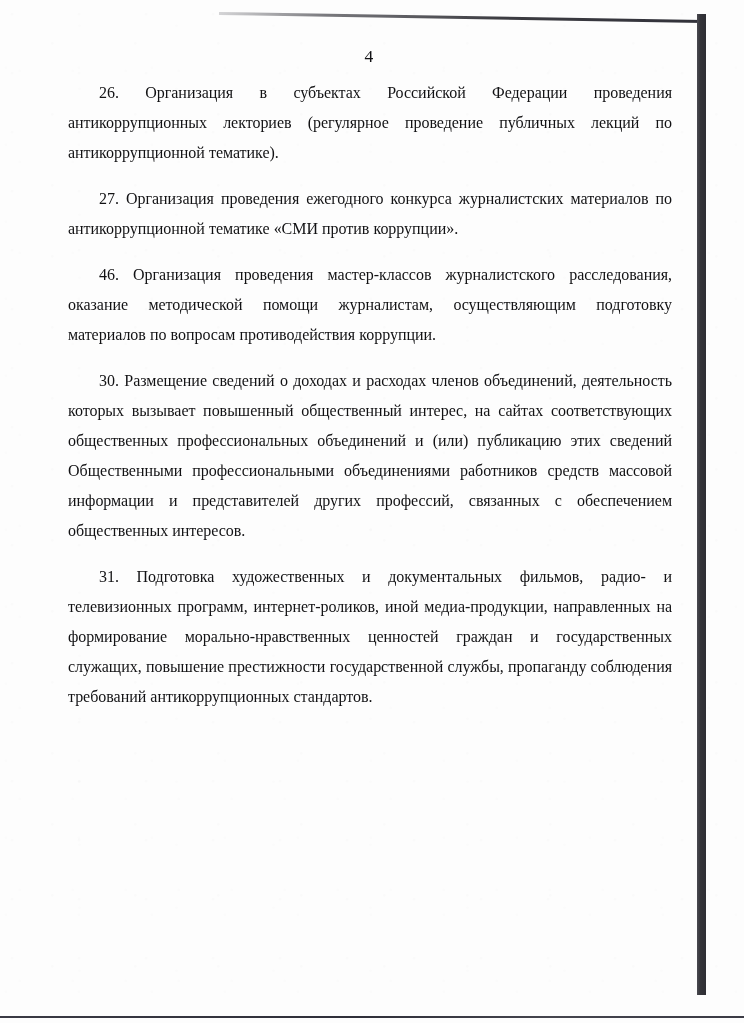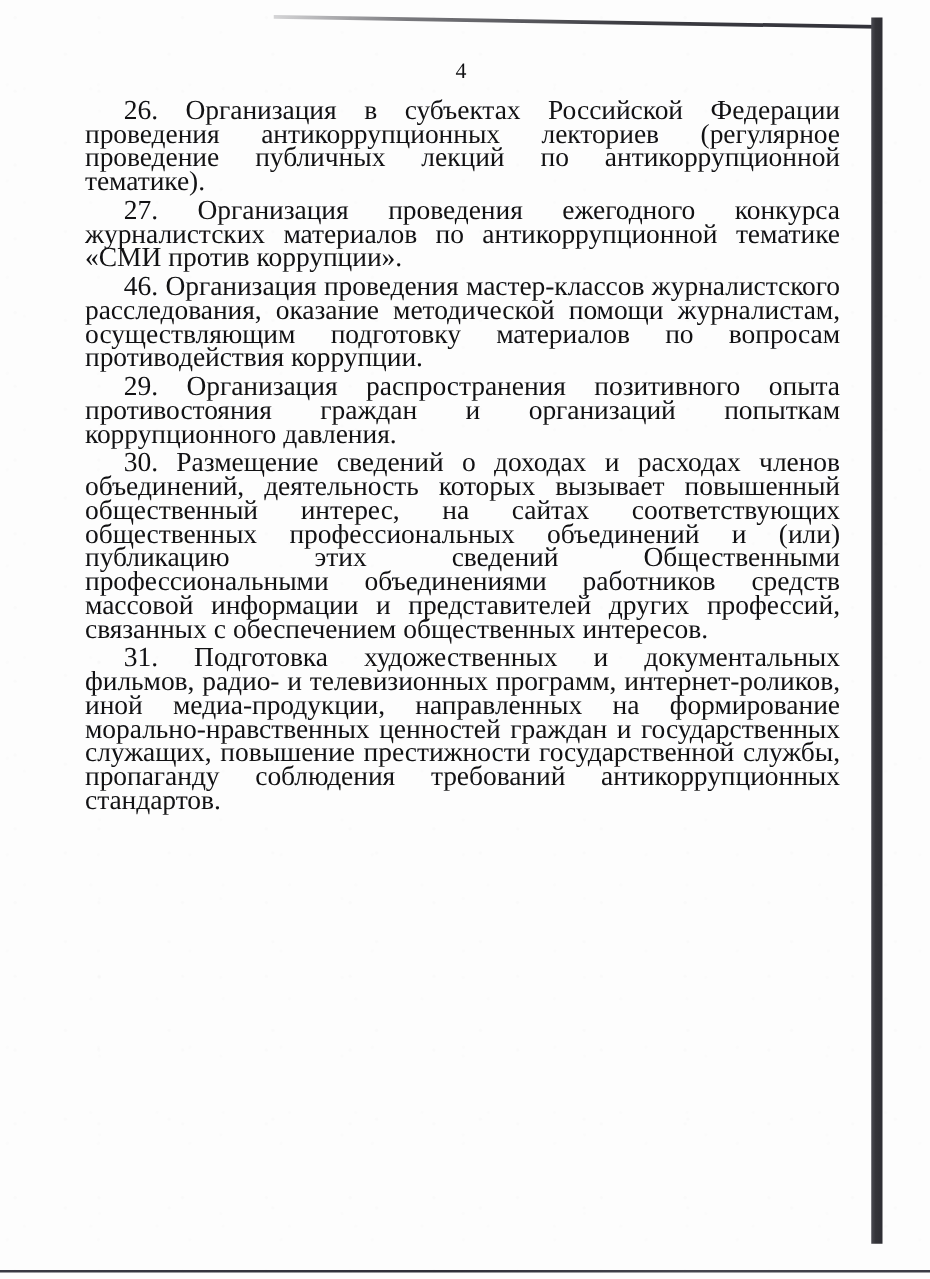--- a/index.html
+++ b/index.html
@@ -89,45 +89,44 @@
     left: 68px;
     top: 78px;
     width: 604px;
   }
 
   .para {
     margin: 0;
     text-align: justify;
     text-align-last: left;
     text-indent: 31px;
-    font-size: 22px;
-    line-height: 19px;
+    font-size: 16px;
+    line-height: 30px;
     letter-spacing: -0.002em;
     word-spacing: .01em;
     hyphens: none;
   }
   
-  .para + .para { margin-top: 4px; }
+  .para + .para { margin-top: 16px; }
 </style>
 </head>
 <body>
 
 <div class="scan-page">
 
   <div class="paper-grain"></div>
 
   <div class="page-number">
     <span>4</span>
   </div>
 
   <div class="body-text">
     <p class="para">26. Организация в субъектах Российской Федерации проведения антикоррупционных лекториев (регулярное проведение публичных лекций по антикоррупционной тематике).</p>
     <p class="para">27. Организация проведения ежегодного конкурса журналистских материалов по антикоррупционной тематике «СМИ против коррупции».</p>
     <p class="para">46. Организация проведения мастер-классов журналистского расследования, оказание методической помощи журналистам, осуществляющим подготовку материалов по вопросам противодействия коррупции.</p>
-    <p class="para">29. Организация распространения позитивного опыта противостояния граждан и организаций попыткам коррупционного давления.</p>
     <p class="para">30. Размещение сведений о доходах и расходах членов объединений, деятельность которых вызывает повышенный общественный интерес, на сайтах соответствующих общественных профессиональных объединений и (или) публикацию этих сведений Общественными профессиональными объединениями работников средств массовой информации и представителей других профессий, связанных с обеспечением общественных интересов.</p>
     <p class="para">31. Подготовка художественных и документальных фильмов, радио- и телевизионных программ, интернет-роликов, иной медиа-продукции, направленных на формирование морально-нравственных ценностей граждан и государственных служащих, повышение престижности государственной службы, пропаганду соблюдения требований антикоррупционных стандартов.</p>
   </div>
 
   <div class="edge-top"></div>
   <div class="edge-right"></div>
   <div class="edge-bottom"></div>
 
 </div>
 

